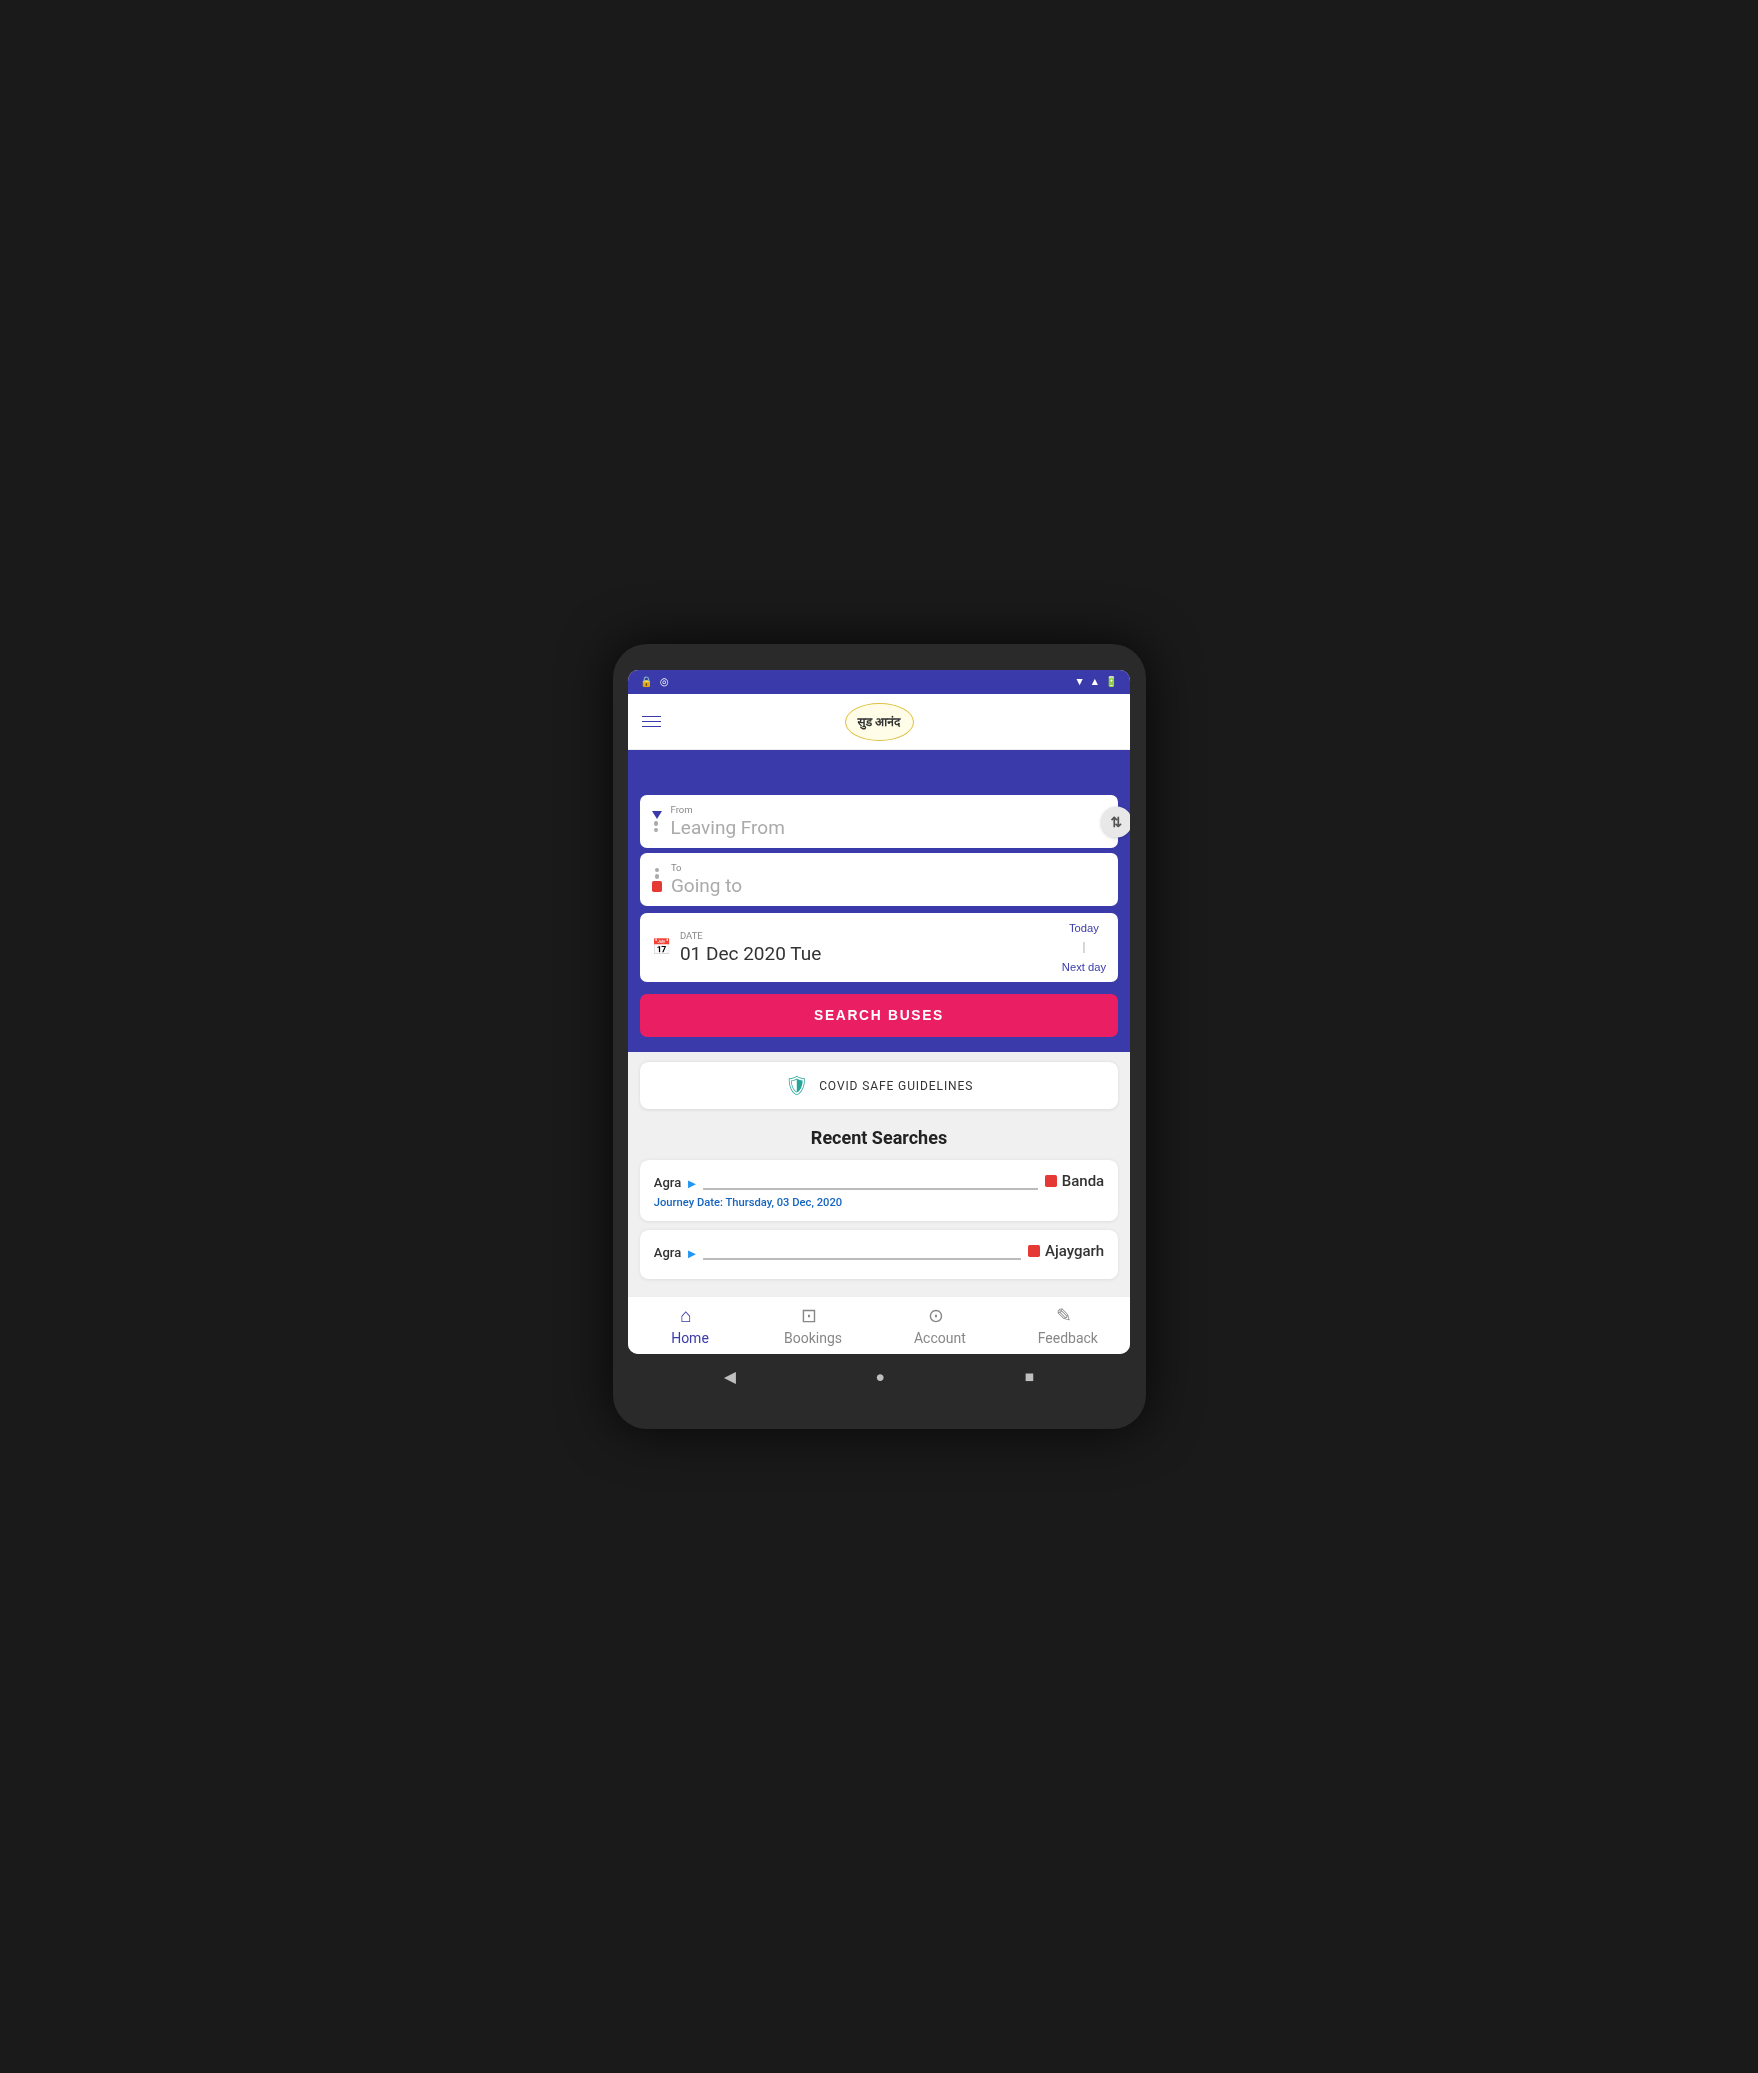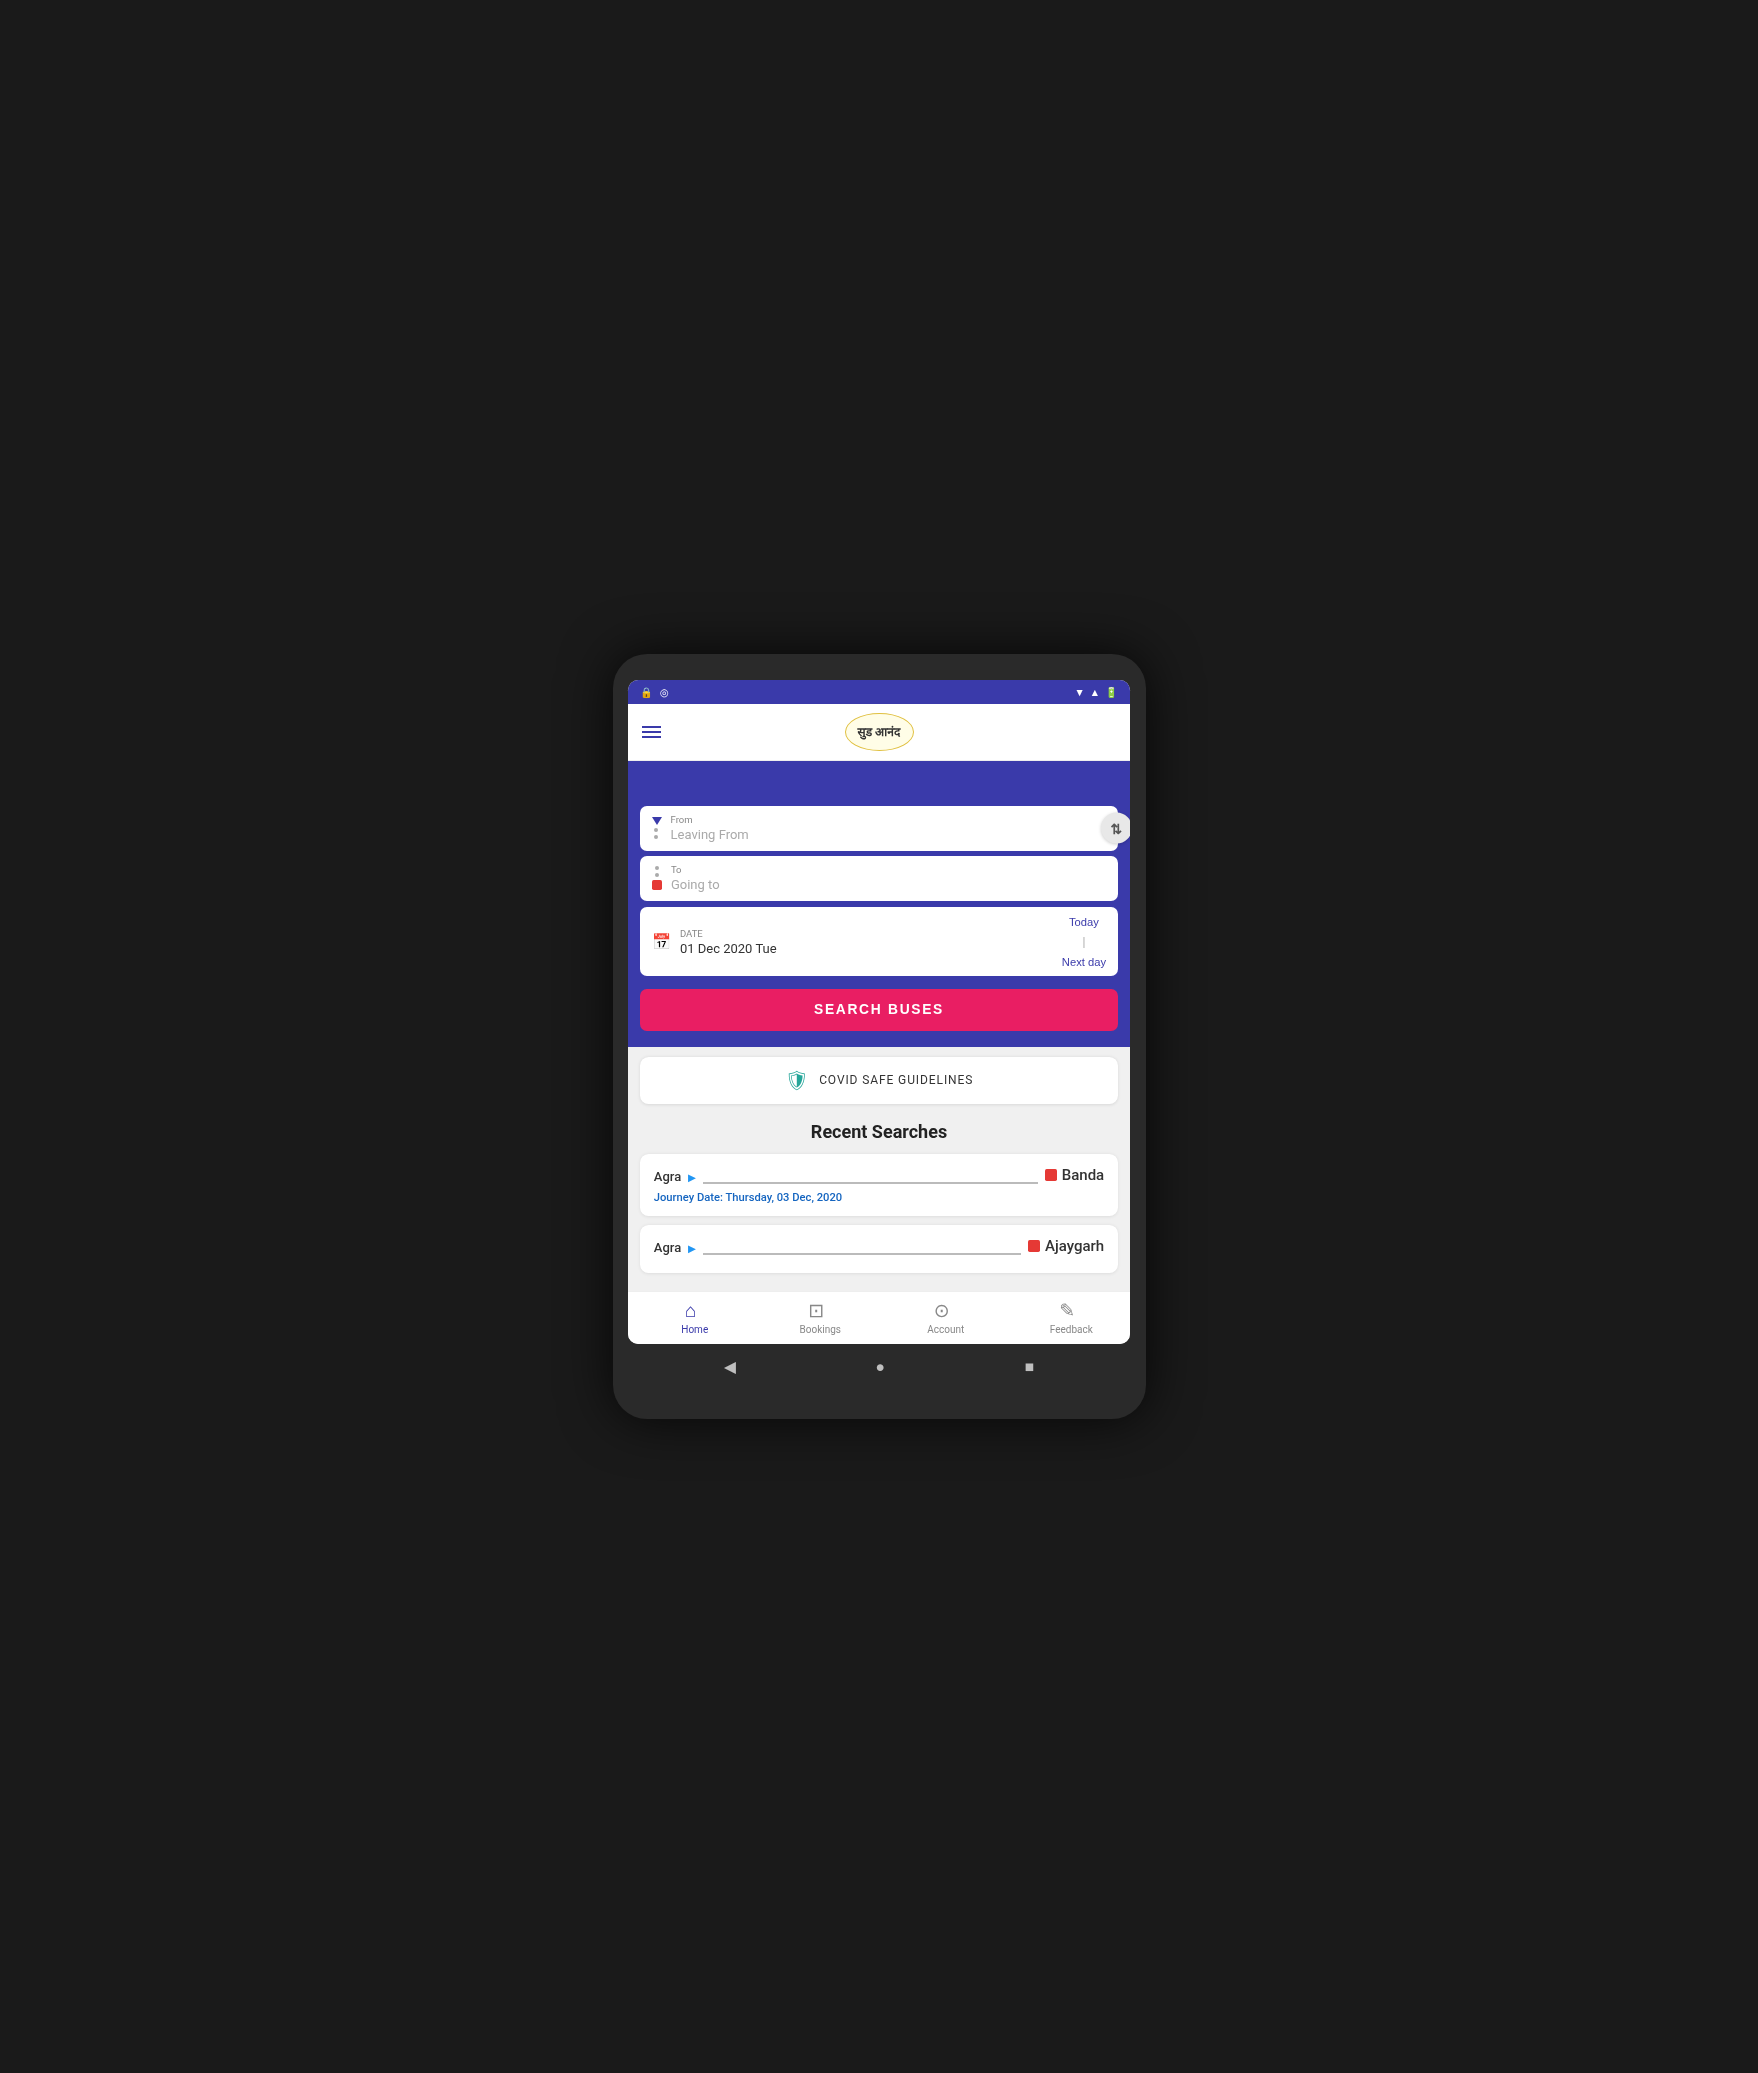--- a/index.html
+++ b/index.html
@@ -129,21 +129,21 @@
       gap: 8.6px;
     }
 
     .input-label {
       font-size: 9.5px;
       color: #888;
       margin-bottom: 1.7px;
     }
 
     .input-value {
-      font-size: 13px;
+      font-size: 19px;
       color: #333;
     }
 
     .input-dots {
       display: flex;
       flex-direction: column;
       gap: 2.6px;
       margin-right: 1.7px;
     }
 
@@ -343,21 +343,21 @@
       gap: 2.6px;
       cursor: pointer;
       min-width: 52px;
     }
 
     .nav-icon {
       font-size: 19px;
     }
 
     .nav-label {
-      font-size: 10px;
+      font-size: 14px;
       color: #888;
       margin-left: 8px;
     }
 
     .nav-item.active .nav-icon {
       color: #3a3aaa;
     }
 
     .nav-item.active .nav-label {
       color: #3a3aaa;

